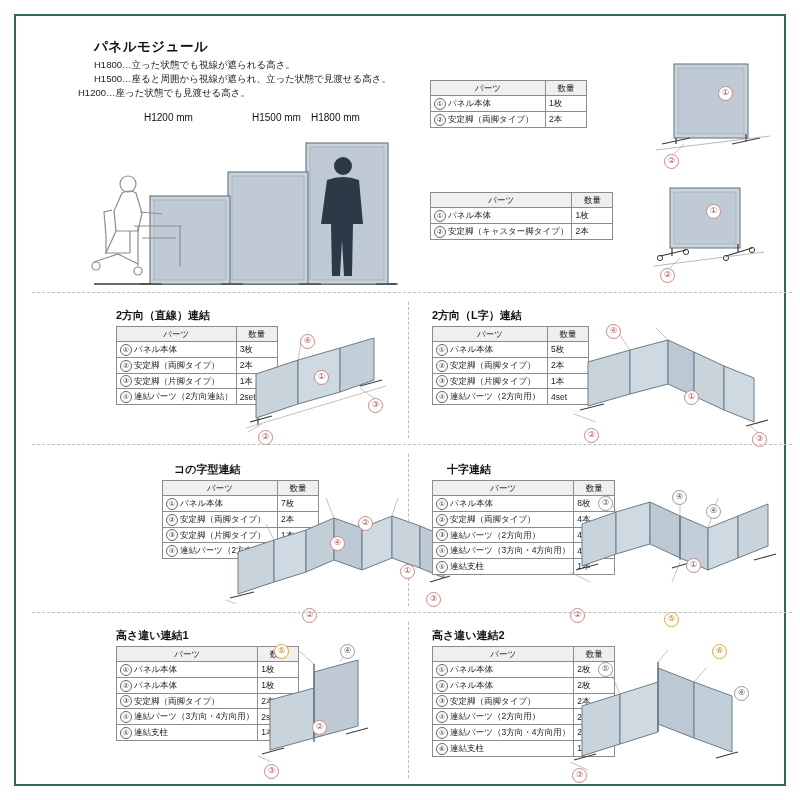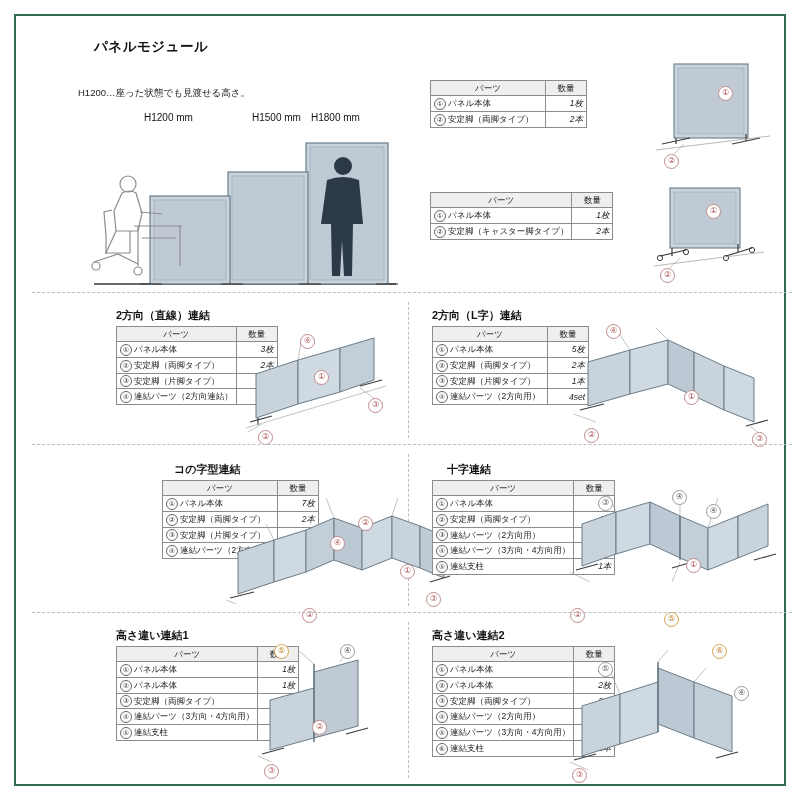--- a/index.html
+++ b/index.html
@@ -34,21 +34,21 @@
   table.parts{border-collapse:collapse;font-size:8.5px;}
   table.parts th,table.parts td{
     border:1px solid #8c8c8c;
     padding:1px 3px;
     line-height:12px;
     background:#fff;
     white-space:nowrap;
   }
   table.parts th{background:#efefef;font-weight:normal;text-align:center;}
   table.parts td.n{width:108px;text-align:left;}
-  table.parts td.q{width:34px;text-align:right;font-style:italic;}
+  table.parts td.q{width:34px;text-align:left;}
   .cnum{
     display:inline-block;width:10px;height:10px;line-height:10px;
     border-radius:50%;border:1px solid #666;text-align:center;
     font-size:7px;margin-right:2px;vertical-align:middle;color:#333;
   }
   .bal{
     position:absolute;width:13px;height:13px;line-height:12px;
     border-radius:50%;border:1px solid #c08a8a;background:#fff;
     text-align:center;font-size:8px;color:#b05050;
   }
@@ -59,20 +59,22 @@
   svg{display:block;}
 </style>
 </head>
 <body>
 
 <div id="page">
 <div id="frame">
 
   <div class="sec" style="left:0;top:0;width:400px;height:276px;">
     <div class="ttl" style="position:absolute;left:78px;top:22px;">パネルモジュール</div>
+    <div class="sub" style="position:absolute;left:78px;top:42px;">H1800…立った状態でも視線が遮られる高さ。</div>
+    <div class="sub" style="position:absolute;left:78px;top:56px;">H1500…座ると周囲から視線が遮られ、立った状態で見渡せる高さ。</div>
     <div class="sub" style="position:absolute;left:62px;top:70px;">H1200…座った状態でも見渡せる高さ。</div>
 
     <div class="lbl" style="left:128px;top:96px;">H1200 mm</div>
     <div class="lbl" style="left:212px;top:96px;padding-left:24px;">H1500 mm</div>
     <div class="lbl" style="left:295px;top:96px;">H1800 mm</div>
 
     <svg width="400" height="165" viewBox="0 0 400 165" style="position:absolute;left:0;top:110px;">
 
       <line x1="78" y1="158" x2="380" y2="158" stroke="#3a3a3a" stroke-width="1.4"></line>
 

